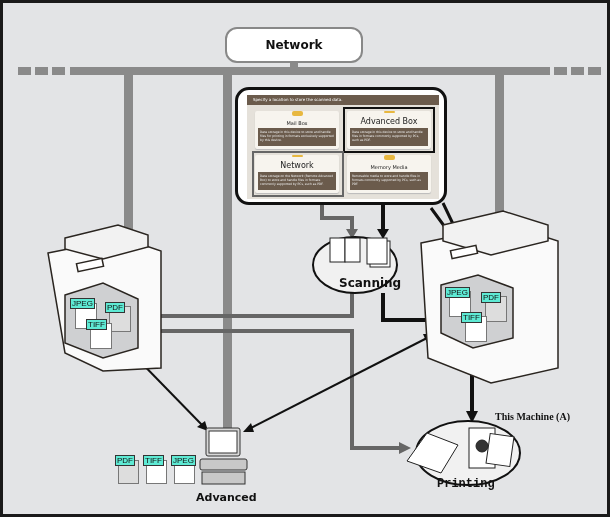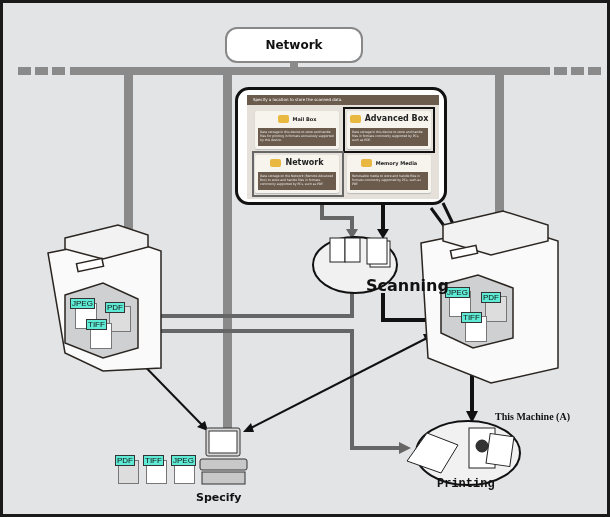--- a/index.html
+++ b/index.html
@@ -4,21 +4,21 @@
 <style>
   html,body{margin:0;padding:0;background:#fff;}
   #stage{position:relative;width:610px;height:517px;overflow:hidden;background:#e3e4e6;box-sizing:border-box;border:3px solid #1a1a1a;font-family:"DejaVu Sans",sans-serif;padding-left:8px;}
   svg{position:absolute;left:0;top:0;}
   .lbl{position:absolute;font-family:"DejaVu Sans",sans-serif;font-weight:bold;color:#111;white-space:nowrap;}
   .net-box{position:absolute;left:222px;top:24px;width:138px;height:36px;background:#fff;border:2px solid #888;border-radius:12px;box-sizing:border-box;display:flex;align-items:center;justify-content:center;font-weight:bold;font-size:12px;color:#111;}
   .panel{position:absolute;left:232px;top:84px;width:212px;height:118px;background:#fff;border:3px solid #111;border-radius:14px;box-sizing:border-box;}
   .screen{position:absolute;left:244px;top:92px;width:192px;height:104px;background:#e5e1da;}
   .screen-hdr{position:absolute;left:0;top:0;width:100%;height:10px;background:#6b5b4c;color:#fff;font-size:4px;line-height:10px;padding-left:6px;box-sizing:border-box;}
   .opt{position:absolute;width:84px;height:38px;background:#f7f4ee;border-radius:2px;box-shadow:0 1px 1px #bbb;}
-  .opt .t{position:absolute;left:0;top:0;width:100%;height:15px;display:flex;align-items:center;justify-content:center;gap:4px;font-size:5px;font-weight:bold;color:#222;}
+  .opt .t{position:absolute;left:0;top:0;width:100%;height:15px;display:flex;align-items:center;justify-content:center;gap:4px;font-size:5px;font-weight:normal;color:#222;flex-direction:column;}
   .opt .t.big{font-size:8px;}
   .opt .d{position:absolute;left:3px;right:3px;bottom:3px;height:18px;background:#6b5b4c;color:#eee;font-size:3px;line-height:4px;padding:2px;box-sizing:border-box;overflow:hidden;}
   .opt .ic{width:11px;height:8px;background:#e8b840;border-radius:2px;display:inline-block;}
   .hl{position:absolute;border:2px solid #111;box-sizing:border-box;}
   .hl.grey{border-color:#666;}
   .doc{position:absolute;background:#fff;border:1px solid #777;box-sizing:border-box;}
   .tag{position:absolute;font-size:8px;line-height:9px;padding:0 1px;border:1px solid #333;background:#5eead4;color:#111;font-family:"Liberation Sans",sans-serif;}
   .tag.dark{background:#5eead4;}
 </style>
 </head>
@@ -157,17 +157,17 @@
   <div class="doc" style="left:462px;top:313px;width:22px;height:26px;"></div>
   <div class="tag" style="left:458px;top:309px;">TIFF</div>
 
   <div class="doc" style="left:115px;top:457px;width:21px;height:24px;background:#ddd;"></div>
   <div class="tag dark" style="left:112px;top:452px;">PDF</div>
   <div class="doc" style="left:143px;top:457px;width:21px;height:24px;"></div>
   <div class="tag" style="left:140px;top:452px;">TIFF</div>
   <div class="doc" style="left:171px;top:457px;width:21px;height:24px;"></div>
   <div class="tag" style="left:168px;top:452px;">JPEG</div>
 
-  <div class="lbl" style="left:336px;top:273px;font-size:16px;margin-left:27px;">Scanning</div>
+  <div class="lbl" style="left:336px;top:273px;font-size:12px;">Scanning</div>
   <div class="lbl" style="left:434px;top:474px;font-size:12px;font-family:Liberation Mono, monospace;">Printing</div>
   <div class="lbl" style="left:492px;top:408px;font-size:10px;font-family:Liberation Serif, serif;">This Machine (A)</div>
-  <div class="lbl" style="left:193px;top:488px;font-size:11px;">Specify</div>
+  <div class="lbl" style="left:193px;top:488px;font-size:11px;">Advanced</div>
 </div>
 
 </body></html>

